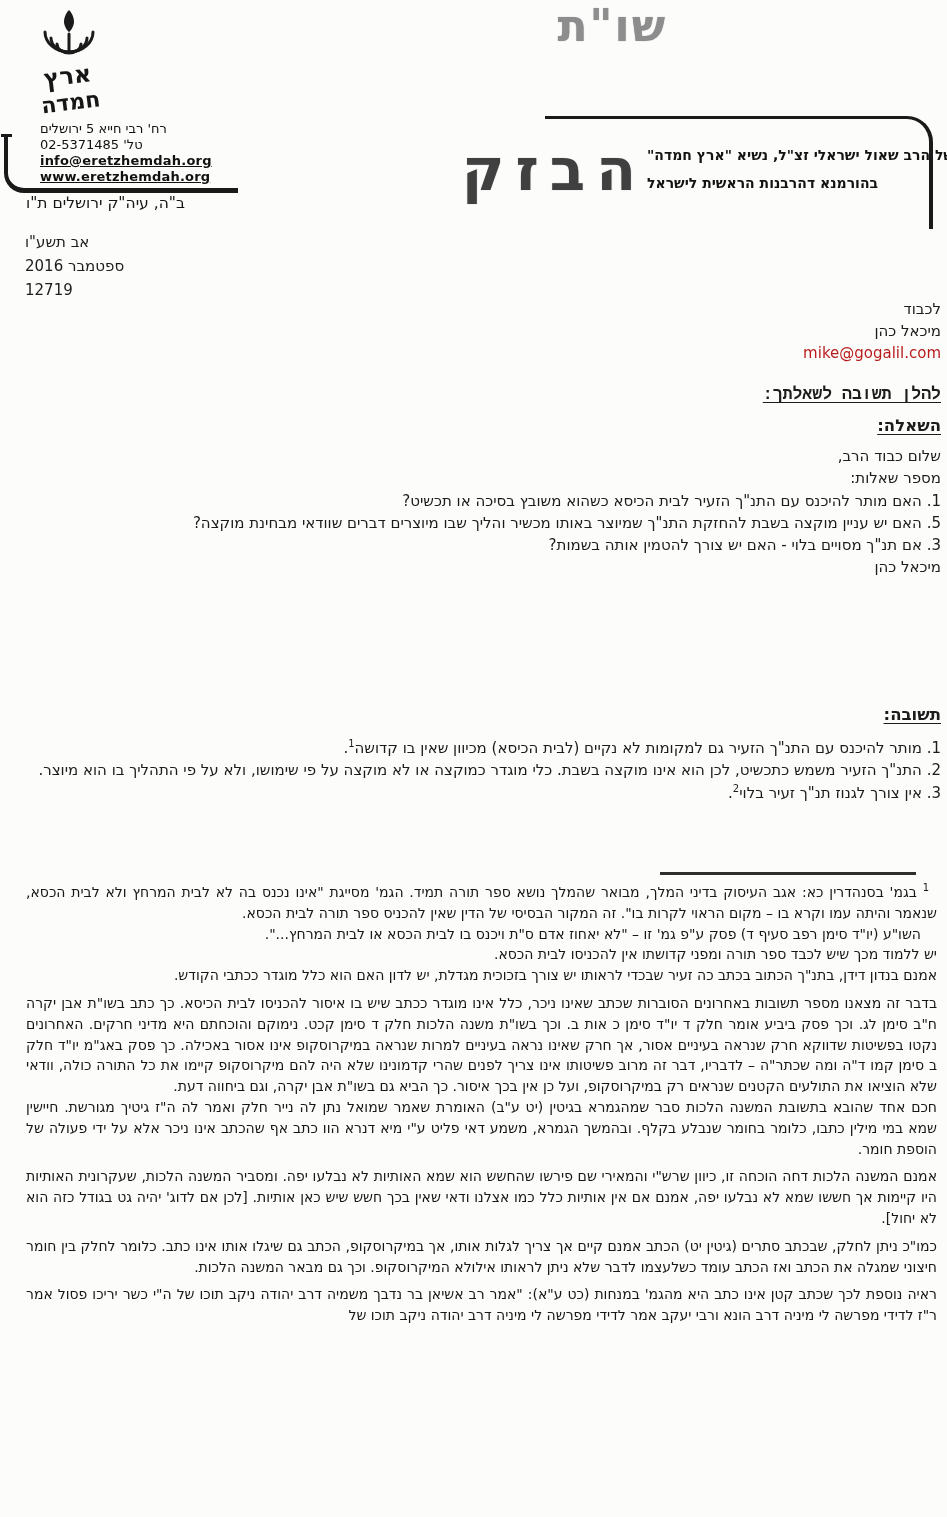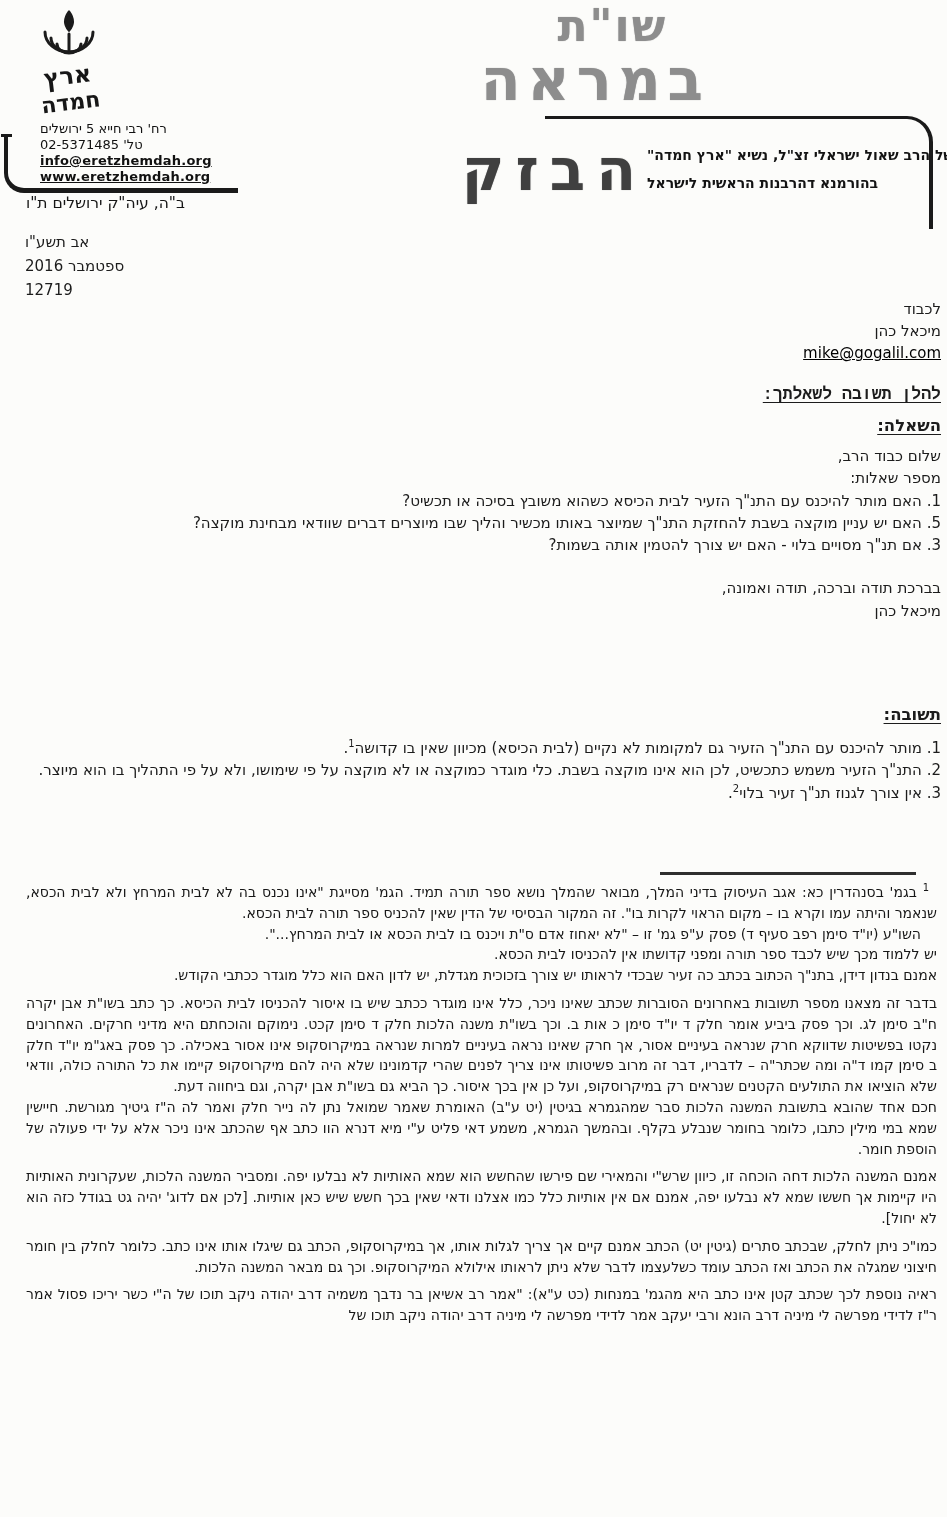--- a/index.html
+++ b/index.html
@@ -36,21 +36,21 @@
     border-top:3px solid #1a1a1a;border-right:4px solid #1a1a1a;
     border-top-right-radius:26px;}
   .subtitle{position:absolute;left:647px;top:141px;direction:rtl;text-align:left;
     font-size:14px;font-weight:bold;line-height:28px;white-space:nowrap;color:#131313;}
   
   .dateblock{position:absolute;left:25px;top:230px;direction:rtl;text-align:left;
     font-size:15px;line-height:24px;}
   
   .recipient{position:absolute;right:6px;top:298px;direction:rtl;text-align:right;
     font-size:15px;line-height:22px;}
-  .recipient a{color:#000000;text-decoration:underline;}
+  .recipient a{color:#b91c1c;}
   
   .hd{position:absolute;right:6px;direction:rtl;font-size:16.5px;font-weight:bold;
     text-decoration:underline;text-underline-offset:3px;}
   .hd-intro{top:385px;font-family:Liberation Mono, monospace;}
   .hd-question{top:416px;}
   .hd-answer{top:705px;}
   
   .qblock{position:absolute;right:6px;left:28px;top:445px;direction:rtl;
     font-size:15px;line-height:22.3px;text-align:right;}
   .qblock .just{text-align:justify;}
@@ -93,21 +93,20 @@
     <div>רח' רבי חייא 5 ירושלים</div>
     <div>טל' 02-5371485</div>
     <div><a>info@eretzhemdah.org</a></div>
     <div><a>www.eretzhemdah.org</a></div>
   </div>
   <div class="bracket-tick"></div>
   <div class="bracket"></div>
   <div class="city">ב"ה, עיה"ק ירושלים ת"ו</div>
 
   <div class="t-shut">שו"ת</div>
-  <div class="t-bamareh">במראה</div>
   <div class="t-habazak">הבזק</div>
   <div class="frame"></div>
   <div class="subtitle">
     <div>מיסודו של הרב שאול ישראלי זצ"ל, נשיא "ארץ חמדה"</div>
     <div>בהורמנא דהרבנות הראשית לישראל</div>
   </div>
 
   <div class="dateblock">
     <div>אב תשע"ו</div>
     <div>ספטמבר 2016</div>
@@ -122,21 +121,20 @@
 
   <div class="hd hd-intro">להלן תשובה לשאלתך:</div>
   <div class="hd hd-question">השאלה:</div>
 
   <div class="qblock">
     <div>שלום כבוד הרב,</div>
     <div>מספר שאלות:</div>
     <div class="just">1. האם מותר להיכנס עם התנ"ך הזעיר לבית הכיסא כשהוא משובץ בסיכה או תכשיט?</div>
     <div class="just">5. האם יש עניין מוקצה בשבת להחזקת התנ"ך שמיוצר באותו מכשיר והליך שבו מיוצרים דברים שוודאי מבחינת מוקצה?</div>
     <div class="just">3. אם תנ"ך מסויים בלוי - האם יש צורך להטמין אותה בשמות?</div>
-    <div class="q-closing">בברכת תודה וברכה, תודה ואמונה,</div>
     <div>מיכאל כהן</div>
   </div>
 
   <div class="hd hd-answer">תשובה:</div>
   <div class="ablock">
     <div class="ans-item"><span>1.  מותר להיכנס עם התנ"ך הזעיר גם למקומות לא נקיים (לבית הכיסא) מכיוון שאין בו קדושה</span><sup>1</sup><span>.</span></div>
     <div class="ans-item"><span>2. התנ"ך הזעיר משמש כתכשיט, לכן הוא אינו מוקצה בשבת. כלי מוגדר כמוקצה או לא מוקצה על פי שימושו, ולא על פי התהליך בו הוא מיוצר.</span><sup></sup><span></span></div>
     <div class="ans-item"><span>3. אין צורך לגנוז תנ"ך זעיר בלוי</span><sup>2</sup><span>.</span></div>
   </div>
 

